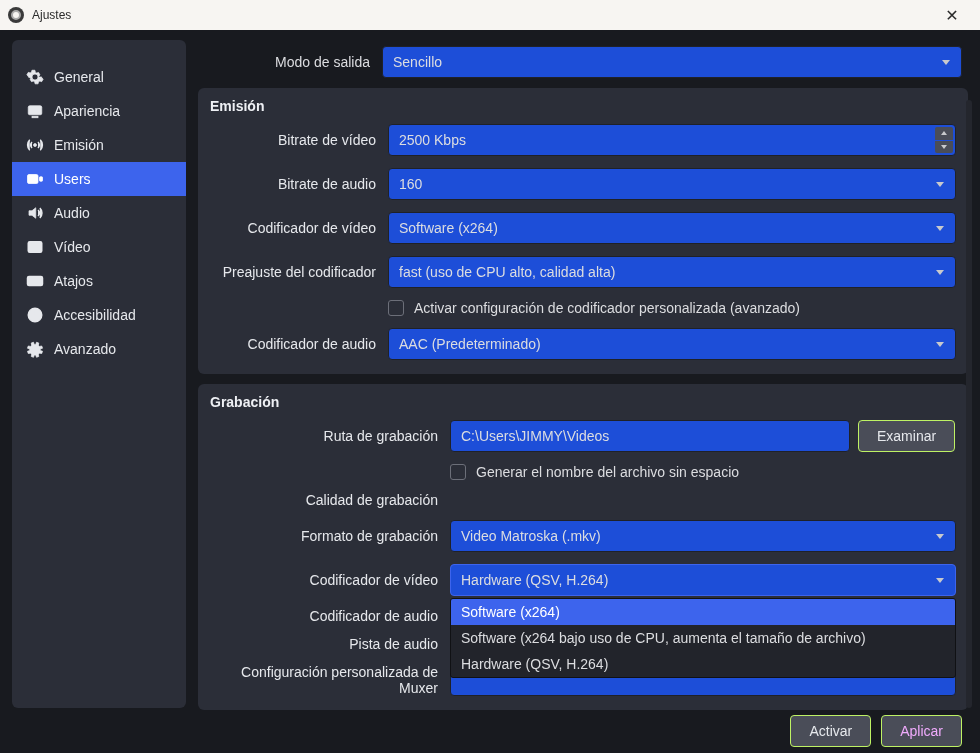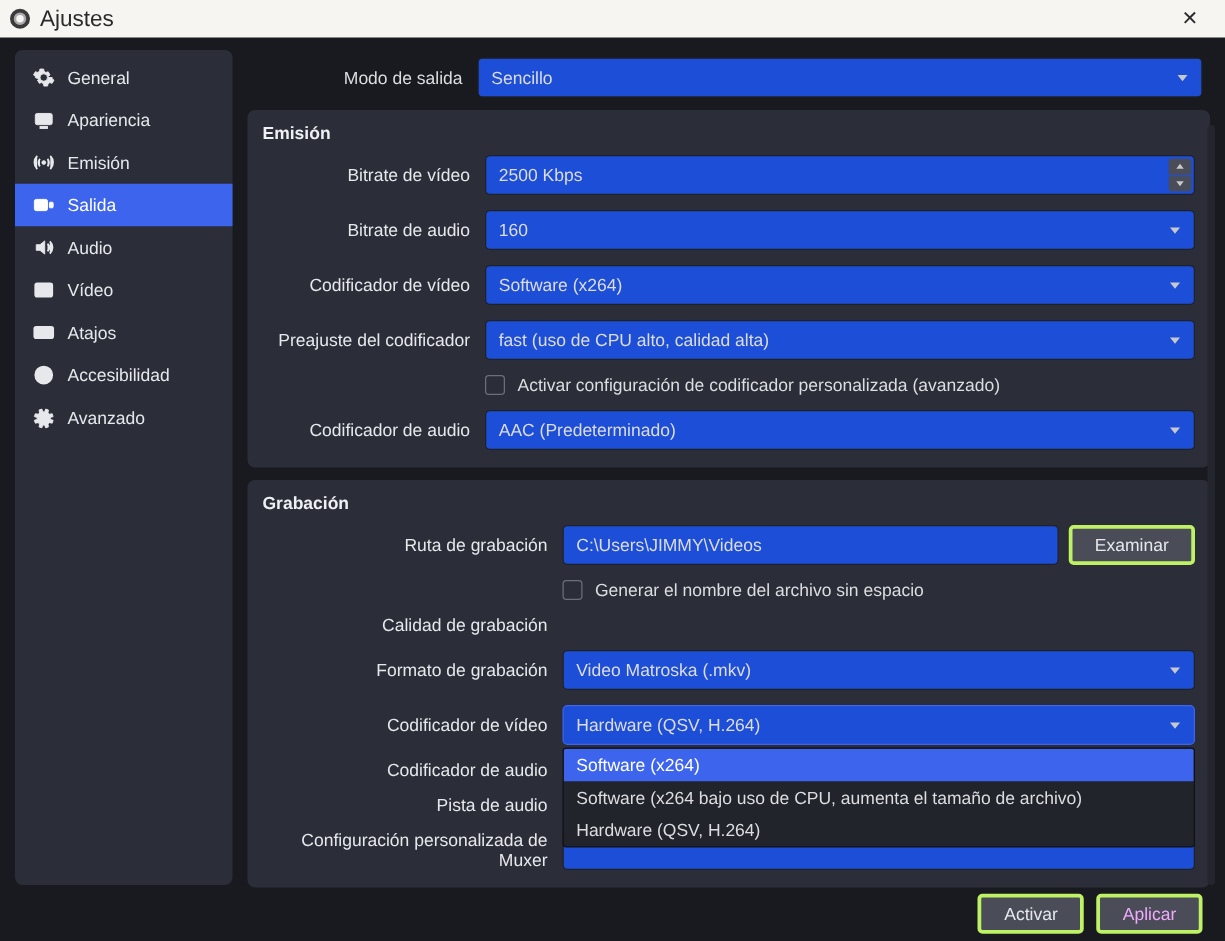--- a/index.html
+++ b/index.html
@@ -2,28 +2,28 @@
 <html><head>
 <meta charset="utf-8">
 <style>
   * { box-sizing: border-box; margin: 0; padding: 0; font-family: "Segoe UI", Arial, sans-serif; }
   body { width: 980px; height: 753px; background: #181a1f; color: #dcdde0; overflow: hidden; font-size: 14px; }
 
   
   .titlebar { height: 30px; background: #f7f5f2; display: flex; align-items: center; padding: 0 8px; color: #2b2b2b; }
   .titlebar .appicon { width: 16px; height: 16px; border-radius: 50%; background: #3a3a3a; margin-right: 8px; display:flex; align-items:center; justify-content:center; }
   .titlebar .appicon::after { content:""; width:6px; height:6px; border-radius:50%; background:#f7f5f2; border:2px solid #aaa; }
-  .titlebar .title { font-size: 18px; flex: 1; }
+  .titlebar .title { font-size: 12px; flex: 1; }
   .titlebar .close { width: 40px; height: 30px; display:flex; align-items:center; justify-content:center; font-size:16px; cursor:pointer; }
 
   
   .content { display: flex; height: 678px; padding: 10px 12px 0 12px; gap: 12px; }
 
   
-  .sidebar { width: 174px; background: #2b2e38; border-radius: 6px; padding: 5px 0; }
+  .sidebar { width: 174px; background: #2b2e38; border-radius: 6px; padding: 20px 0; }
   .sidebar-item { display:flex; align-items:center; gap: 10px; padding: 8px 14px; cursor:pointer; font-size:14px; color:#e6e8ec; }
   .sidebar-item.active { background: #3d64ed; color:#fff; }
   .sidebar-item.active .sicon path, .sidebar-item.active .sicon circle, .sidebar-item.active .sicon rect { stroke: #fff; fill:#fff; }
   .sicon { width: 18px; height: 18px; flex-shrink:0; }
   .sicon path, .sicon circle, .sicon rect, .sicon polyline { stroke:#e6e8ec; fill:#e6e8ec; }
 
   
   .panel { flex: 1; display:flex; flex-direction:column; gap: 10px; position: relative; }
   .scroll-gutter { position:absolute; right:-4px; top:60px; bottom:0; width:6px; background: #24262d; border-radius:3px; }
 
@@ -53,21 +53,21 @@
   .spinner-btns div:first-child { border-radius:2px 2px 0 0; margin-bottom:1px; }
   .spinner-btns div:last-child { border-radius:0 0 2px 2px; }
   .spinner-btns div::after { content:""; border-left:3px solid transparent; border-right:3px solid transparent; }
   .spinner-btns div:first-child::after { border-bottom:4px solid #c8c9cd; }
   .spinner-btns div:last-child::after { border-top:4px solid #c8c9cd; }
 
   .checkbox-row { display:flex; align-items:center; gap:10px; }
   .chk { width:16px; height:16px; border:1px solid #6c6f79; border-radius:3px; background:#2b2e38; cursor:pointer; }
   .chk-label { font-size:14px; color:#dcdde0; cursor:pointer; }
 
-  .btn { height:32px; background:#4a4d58; border:3px solid #bef264; border-radius:4px; color:#e6e8ec; padding:0 18px; display:flex; align-items:center; cursor:pointer; font-size:14px; }
+  .btn { height:32px; background:#4a4d58; border:1px solid #bef264; border-radius:4px; color:#e6e8ec; padding:0 18px; display:flex; align-items:center; cursor:pointer; font-size:14px; }
   .btn.disabled { color:#f0abfc; cursor:default; }
 
   .input-with-button { display:flex; gap:8px; }
   .input-with-button .input { flex:1; max-width: 400px; }
 
   
   .dropdown-popup { position:absolute; left:0; right:0; top:34px; background:#22242b; border:1px solid #101114; border-radius:3px; z-index:10; overflow:hidden; }
   .dropdown-popup .opt { padding:5px 10px; font-size:14px; color:#dcdde0; cursor:pointer; }
   .dropdown-popup .opt.selected { background:#3d64ed; color:#fff; }
 
@@ -104,21 +104,21 @@
           <circle cx="12" cy="12" r="2" fill="#e6e8ec"></circle>
           <path d="M5 5a10 10 0 000 14M19 5a10 10 0 010 14M8 8a6 6 0 000 8M16 8a6 6 0 010 8" stroke="#e6e8ec" stroke-width="2" fill="none"></path>
         </svg>
       <span>Emisión</span>
     </div>
     <div class="sidebar-item active">
       <svg class="sicon" viewBox="0 0 24 24">
           <rect x="2" y="6" width="14" height="12" rx="2" fill="#fff"></rect>
           <rect x="18" y="9" width="4" height="6" rx="1" fill="#fff"></rect>
         </svg>
-      <span>Salida</span>
+      <span>Users</span>
     </div>
     <div class="sidebar-item">
       <svg class="sicon" viewBox="0 0 24 24">
           <path d="M4 9v6h4l5 4V5L8 9H4z" fill="#e6e8ec"></path>
           <path d="M16 8a5 5 0 010 8M18.5 5.5a9 9 0 010 13" stroke="#e6e8ec" stroke-width="2" fill="none"></path>
         </svg>
       <span>Audio</span>
     </div>
     <div class="sidebar-item">
       <svg class="sicon" viewBox="0 0 24 24">

